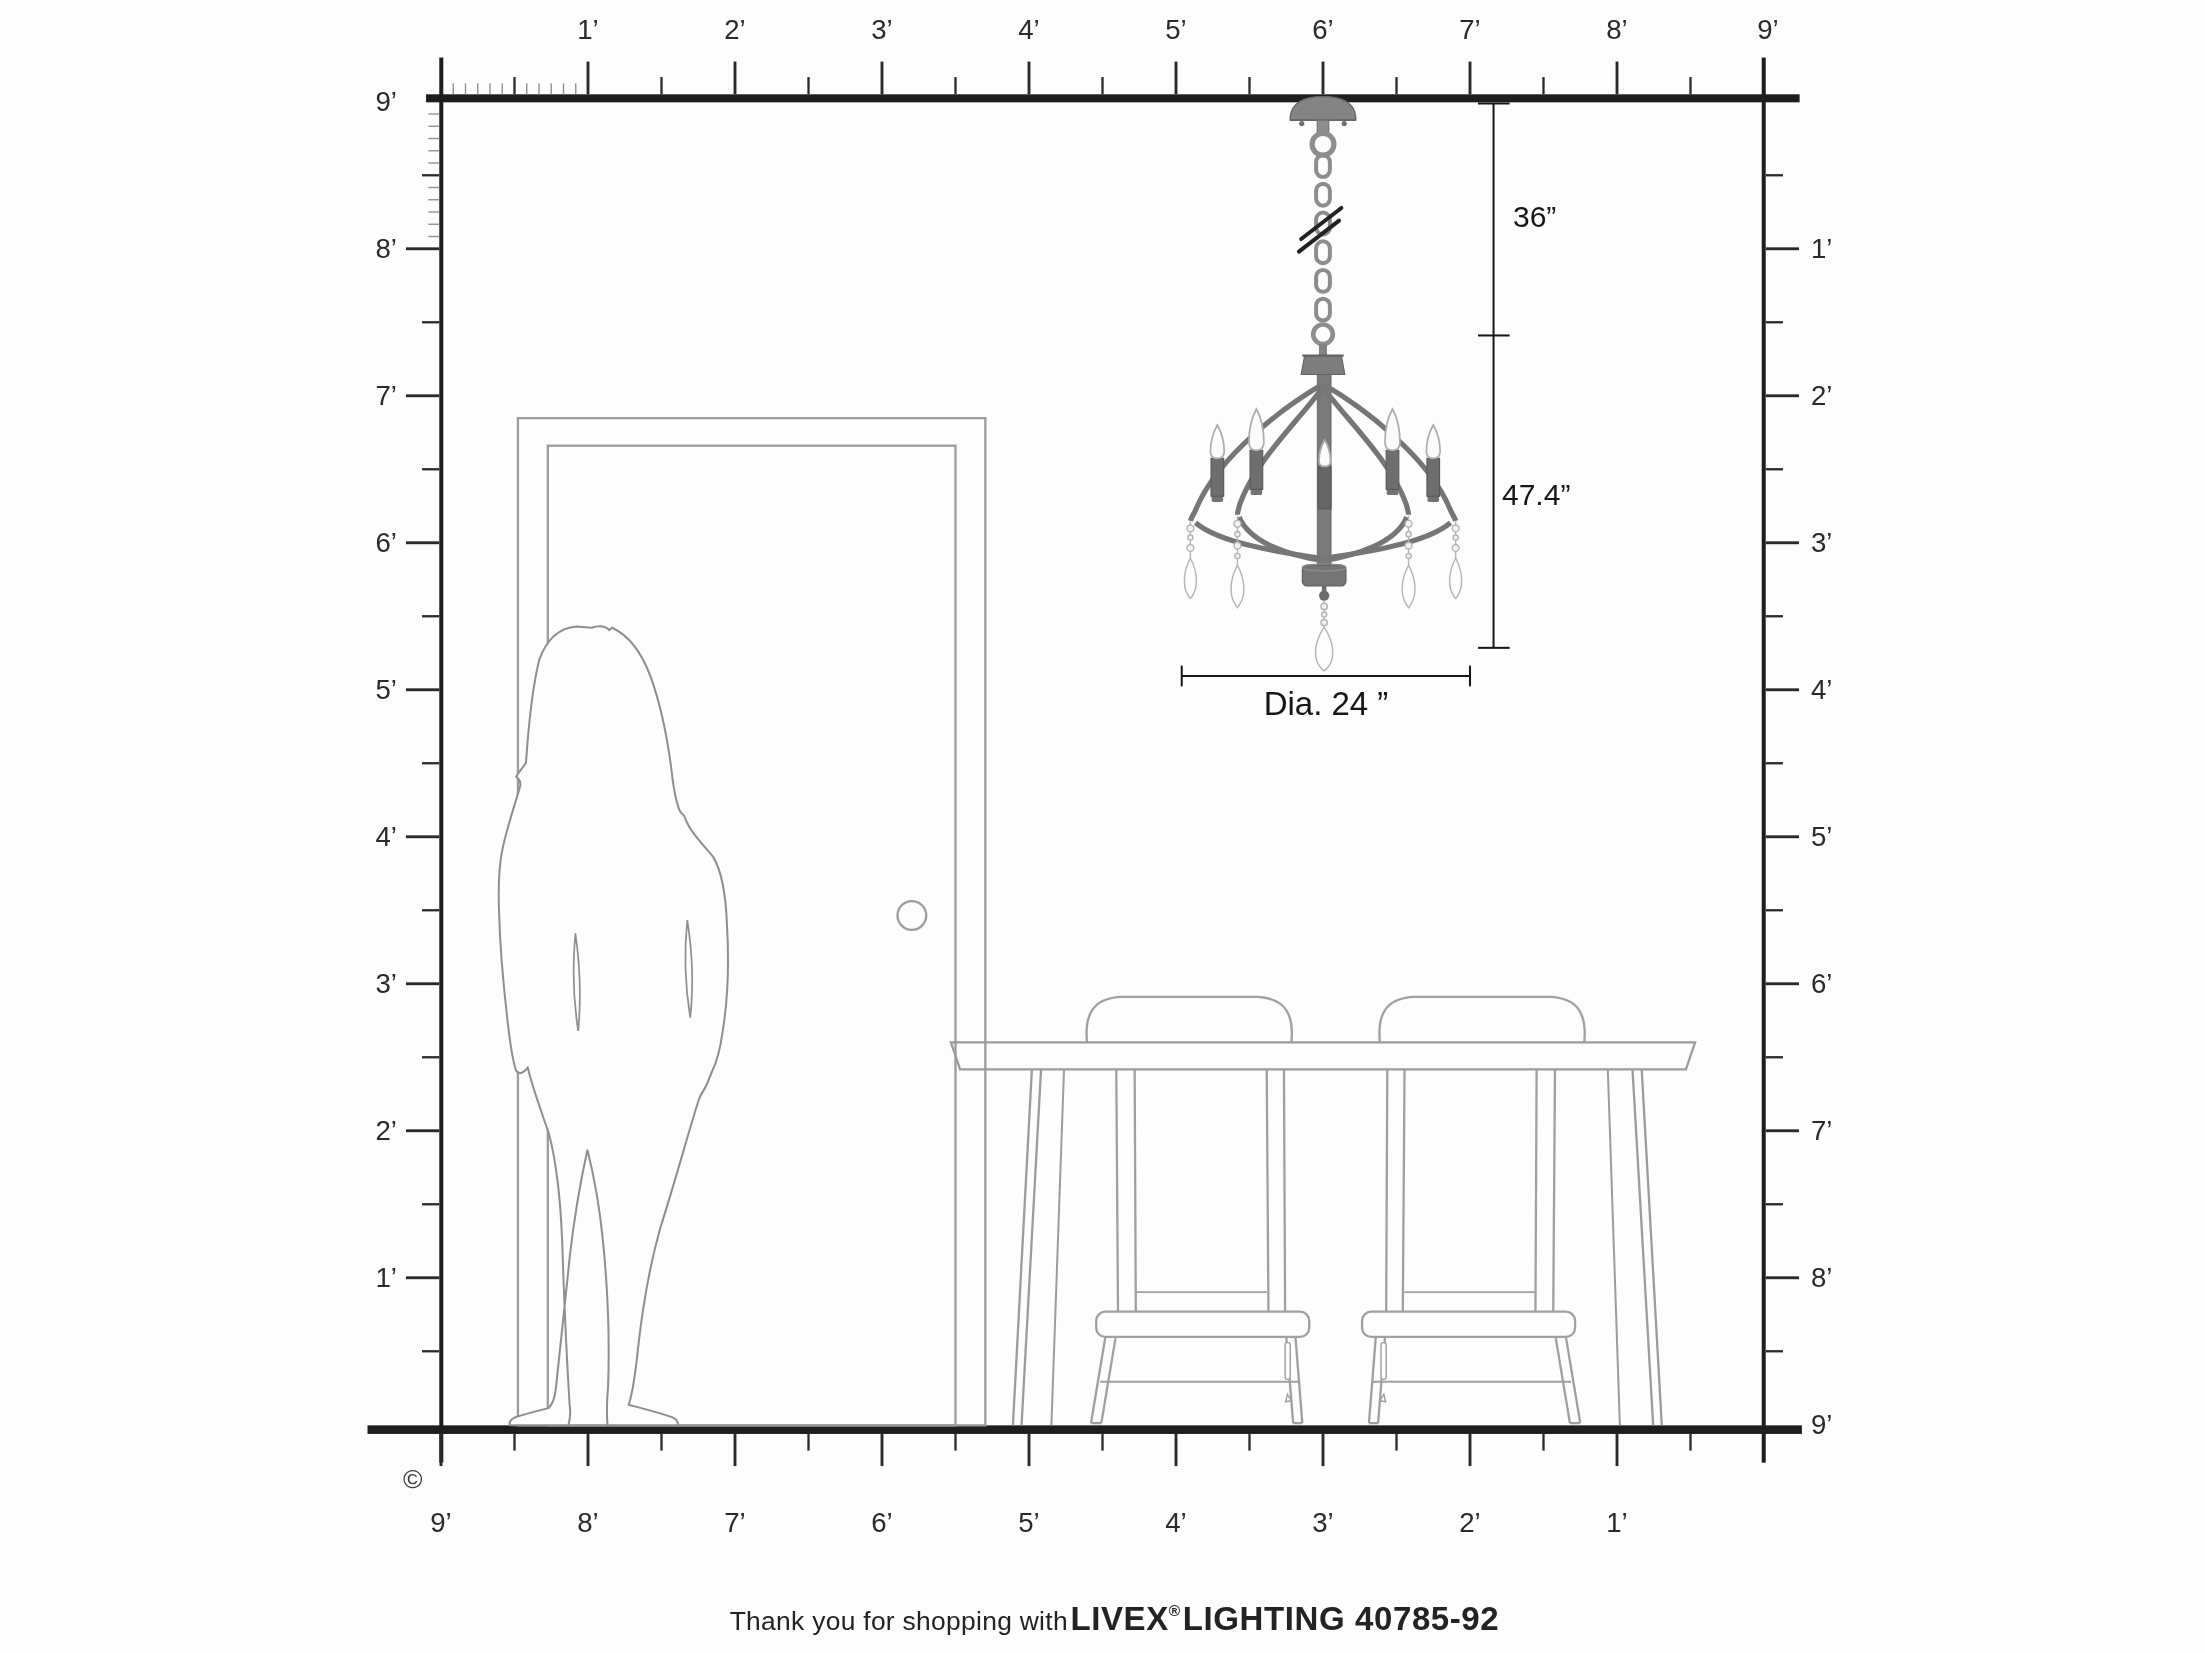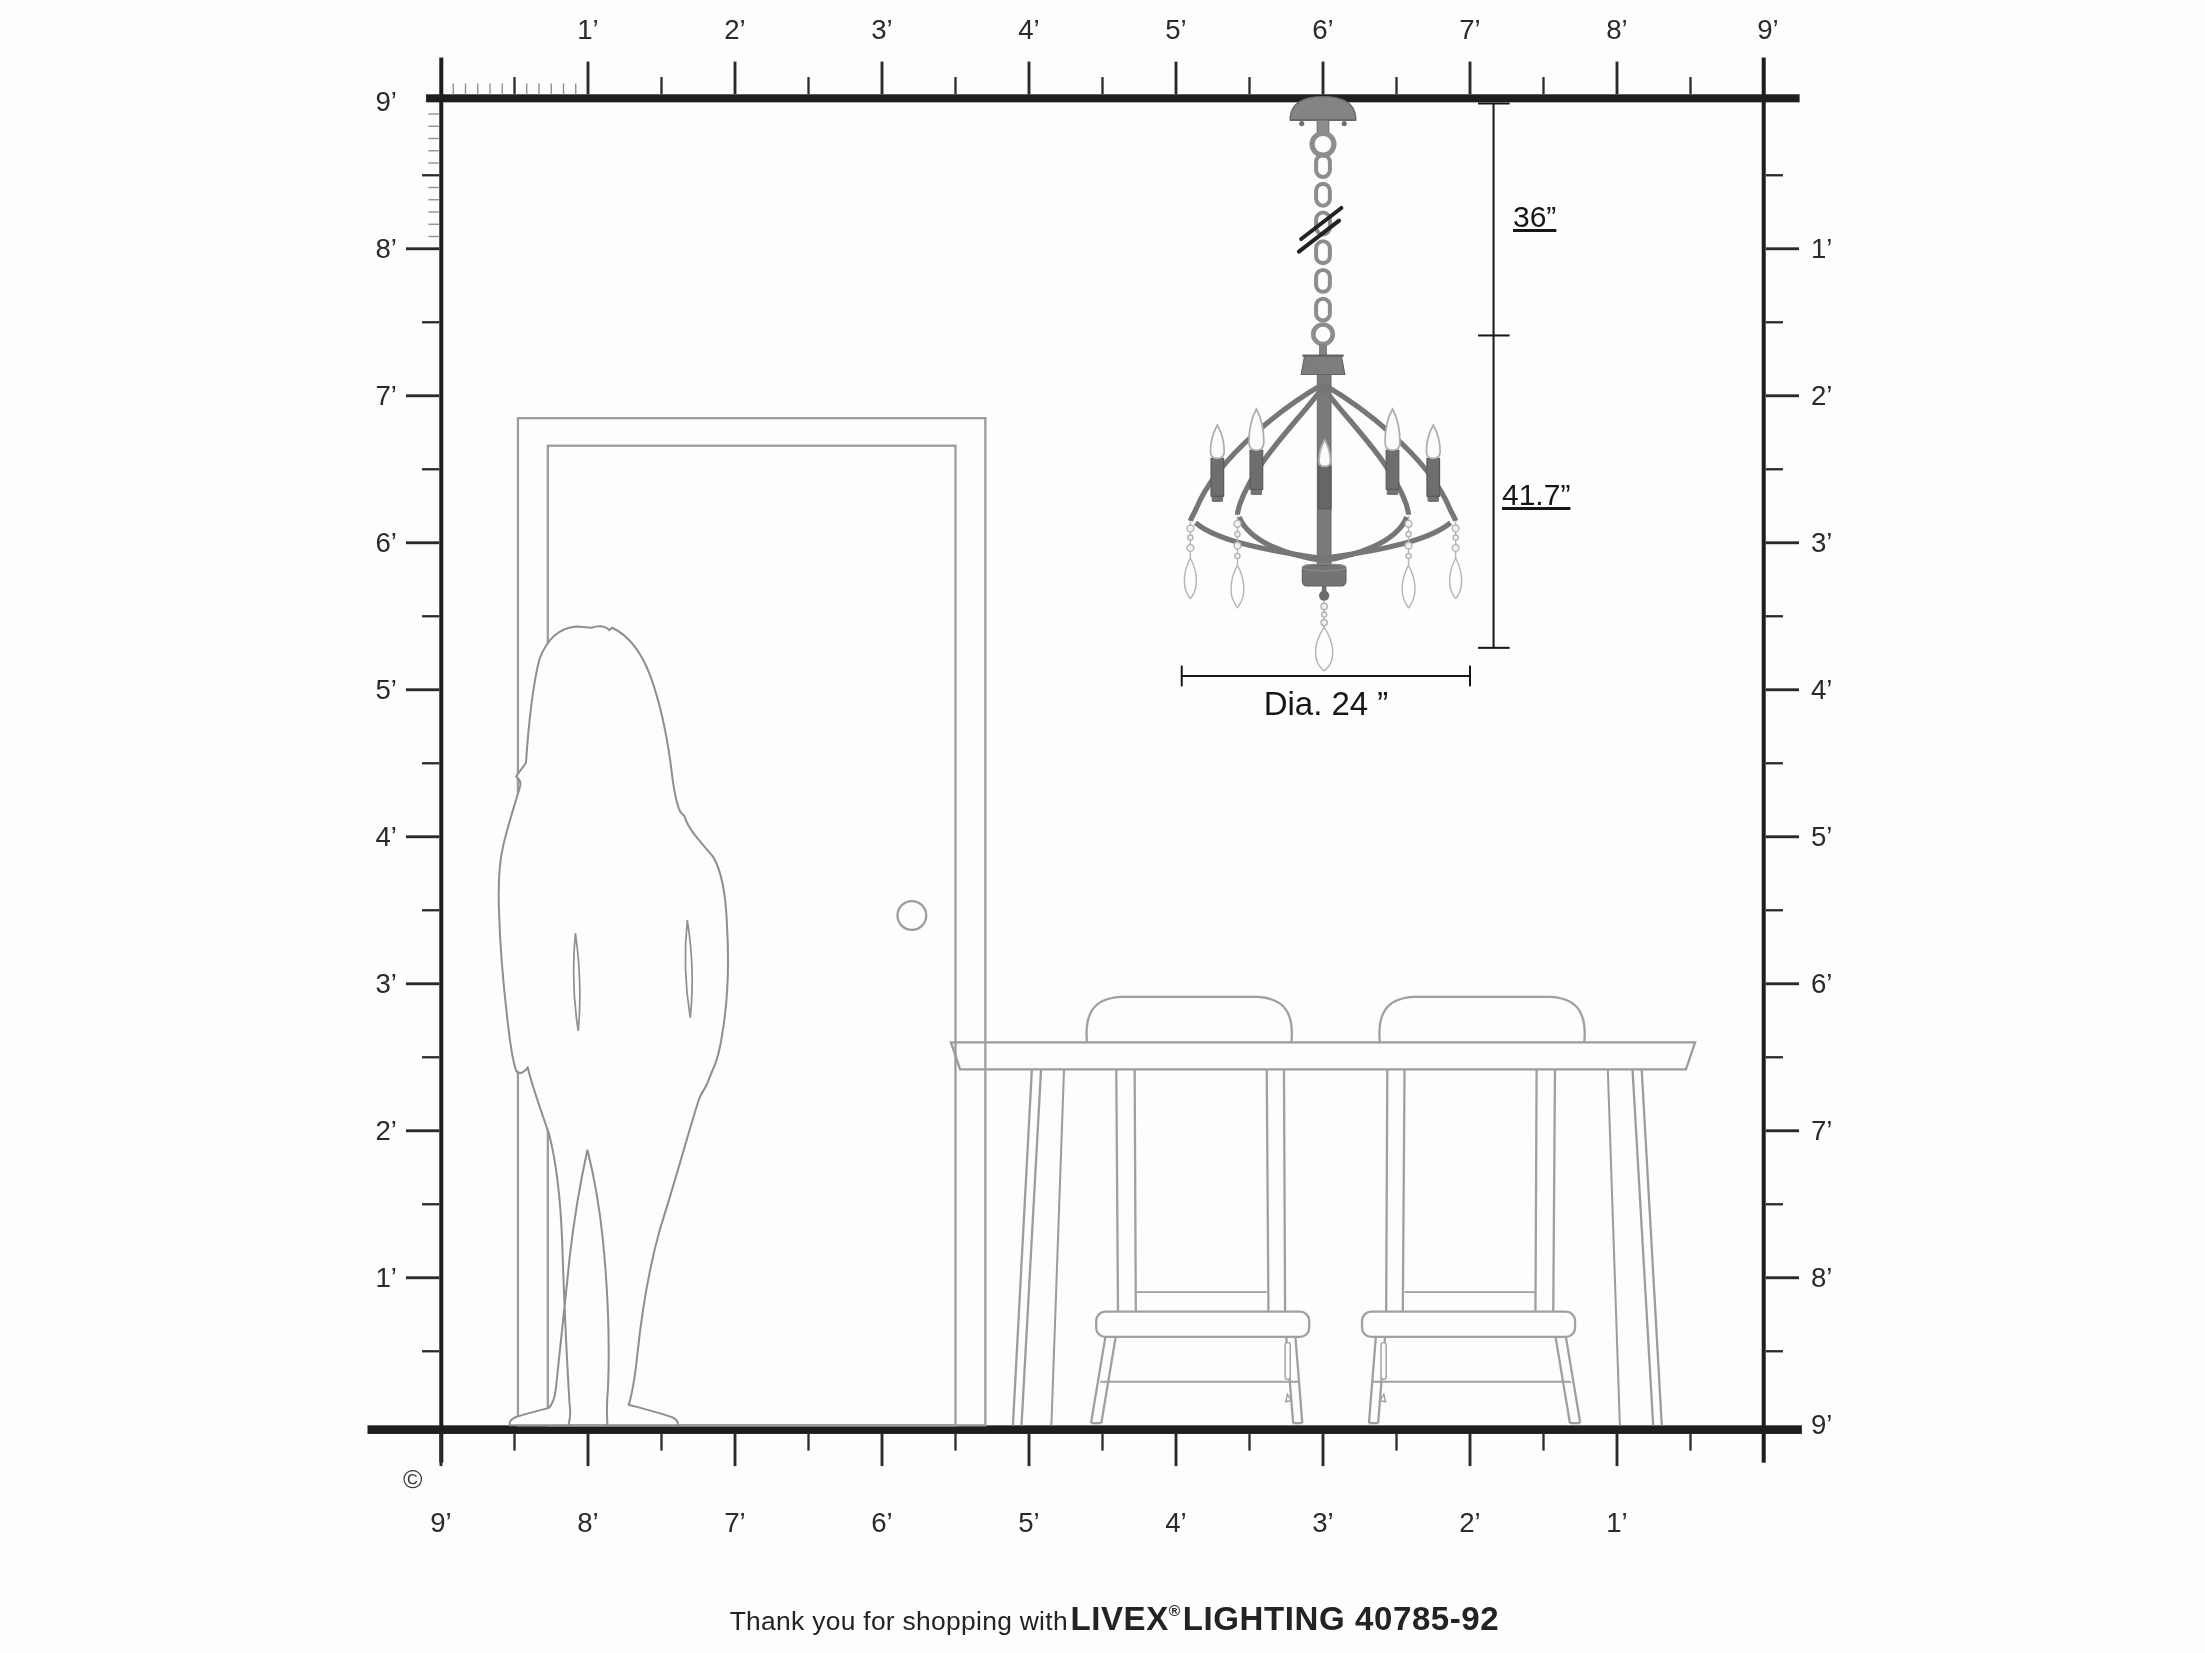--- a/index.html
+++ b/index.html
@@ -2,21 +2,21 @@
 <html style="font-size:9.2px"><head>
 <meta charset="utf-8">
 <style>
   html,body{margin:0;padding:0;background:#fdfdfd;}
   #stage{position:relative;width:2205px;height:1654px;background:#fdfdfd;overflow:hidden;
          font-family:"Liberation Sans",sans-serif;}
   #art{position:absolute;left:0;top:0;}
   .rl{position:absolute;font-size:27.6px;line-height:27.6px;color:#2a2a2a;white-space:nowrap;}
   .rl.ctr{transform:translateX(-50%);}
   .rl.rt{text-align:right;}
-  .dim{position:absolute;font-size:30px;line-height:30px;color:#161616;white-space:nowrap;text-decoration:underline;}
+  .dim{position:absolute;font-size:30px;line-height:30px;color:#161616;white-space:nowrap;}
   #dia-label{position:absolute;left:1182px;top:689px;width:288px;text-align:center;
              font-size:33px;line-height:29px;color:#161616;}
   #copyright{position:absolute;left:403px;top:1466px;font-size:26.4px;line-height:26.4px;color:#3a3a3a;}
   #footer{position:absolute;left:0;top:1600px;width:2205px;text-align:center;color:#232323;padding-left:12px;}
   #footer .pre{font-size:26.4px;letter-spacing:0.3px;}
   #footer .brand{font-size:33px;font-weight:700;letter-spacing:0.6px;}
   #footer .reg{font-size:15.5px;font-weight:700;position:relative;top:-13.8px;}
   #footer .prod{font-size:33px;font-weight:700;letter-spacing:0.6px;}
 </style>
 </head>
@@ -348,21 +348,21 @@
   <span class="rl ctr" style="left:588px;top:1509px">8’</span>
   <span class="rl ctr" style="left:735px;top:1509px">7’</span>
   <span class="rl ctr" style="left:882px;top:1509px">6’</span>
   <span class="rl ctr" style="left:1029px;top:1509px">5’</span>
   <span class="rl ctr" style="left:1176px;top:1509px">4’</span>
   <span class="rl ctr" style="left:1323px;top:1509px">3’</span>
   <span class="rl ctr" style="left:1470px;top:1509px">2’</span>
   <span class="rl ctr" style="left:1617px;top:1509px">1’</span>
 
   <span class="dim" style="left:1513px;top:202px">36”</span>
-  <span class="dim" style="left:1502px;top:480px">41.7”</span>
+  <span class="dim" style="left:1502px;top:480px">47.4”</span>
   <div id="dia-label">Dia. 24 ”</div>
 
   <span id="copyright">©</span>
 
   <div id="footer">
     <span class="pre">Thank you for shopping with</span>
     <span> </span>
     <span class="brand">LIVEX</span><span class="reg">®</span>
     <span> </span>
     <span class="prod">LIGHTING 40785-92</span>

